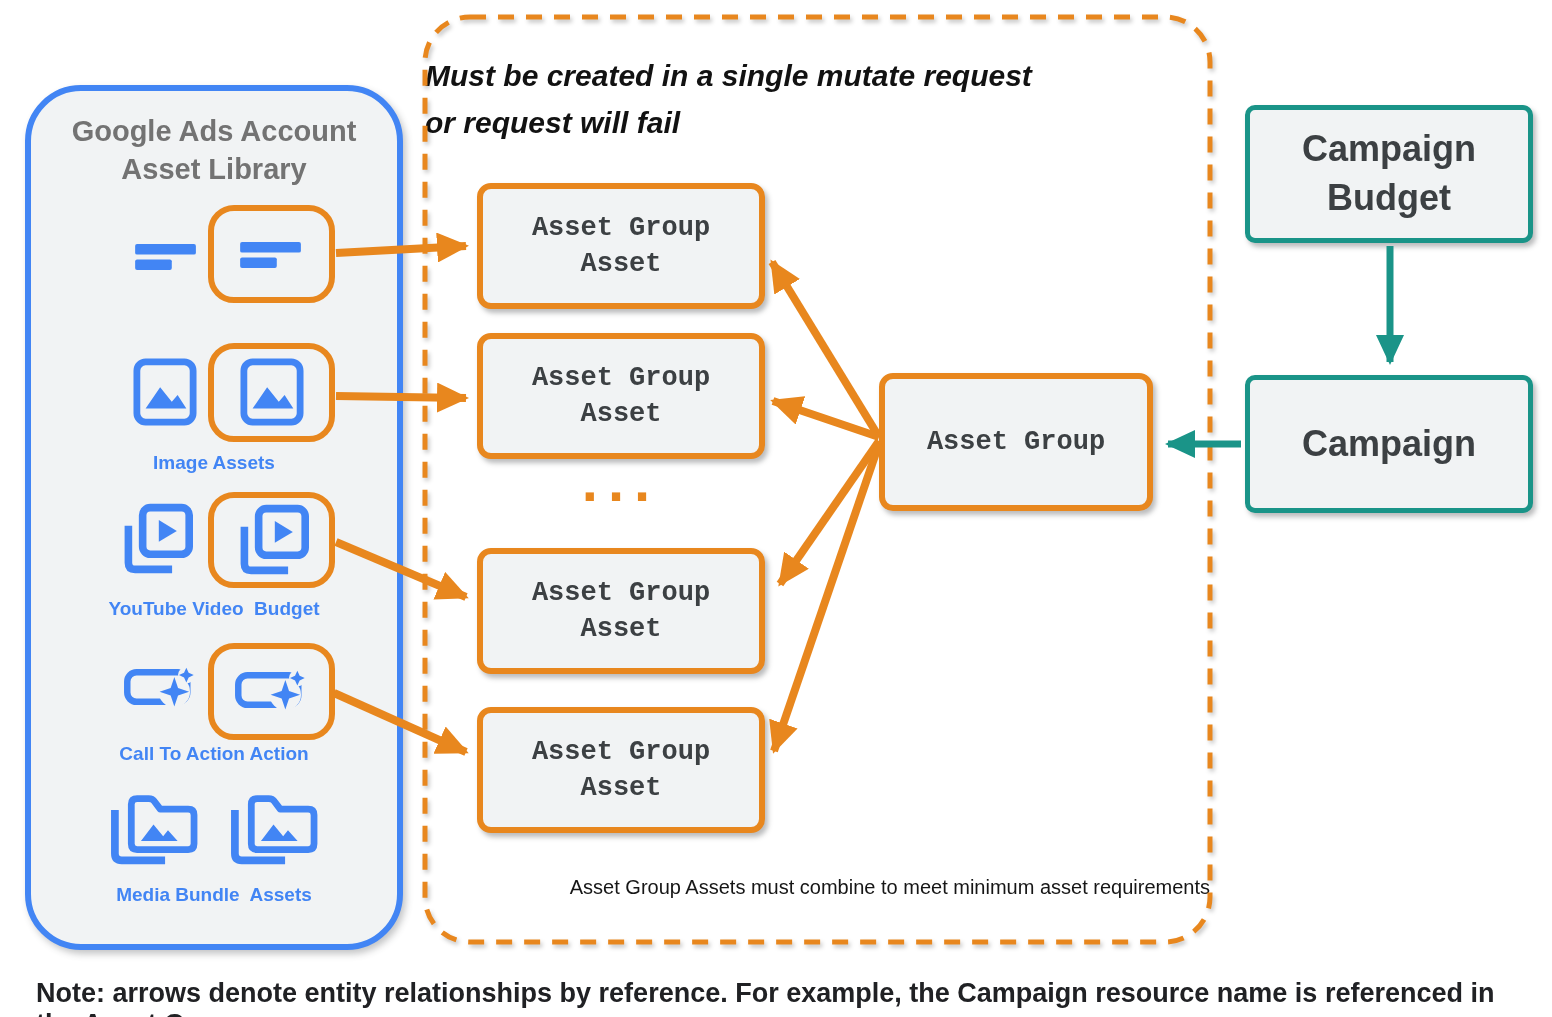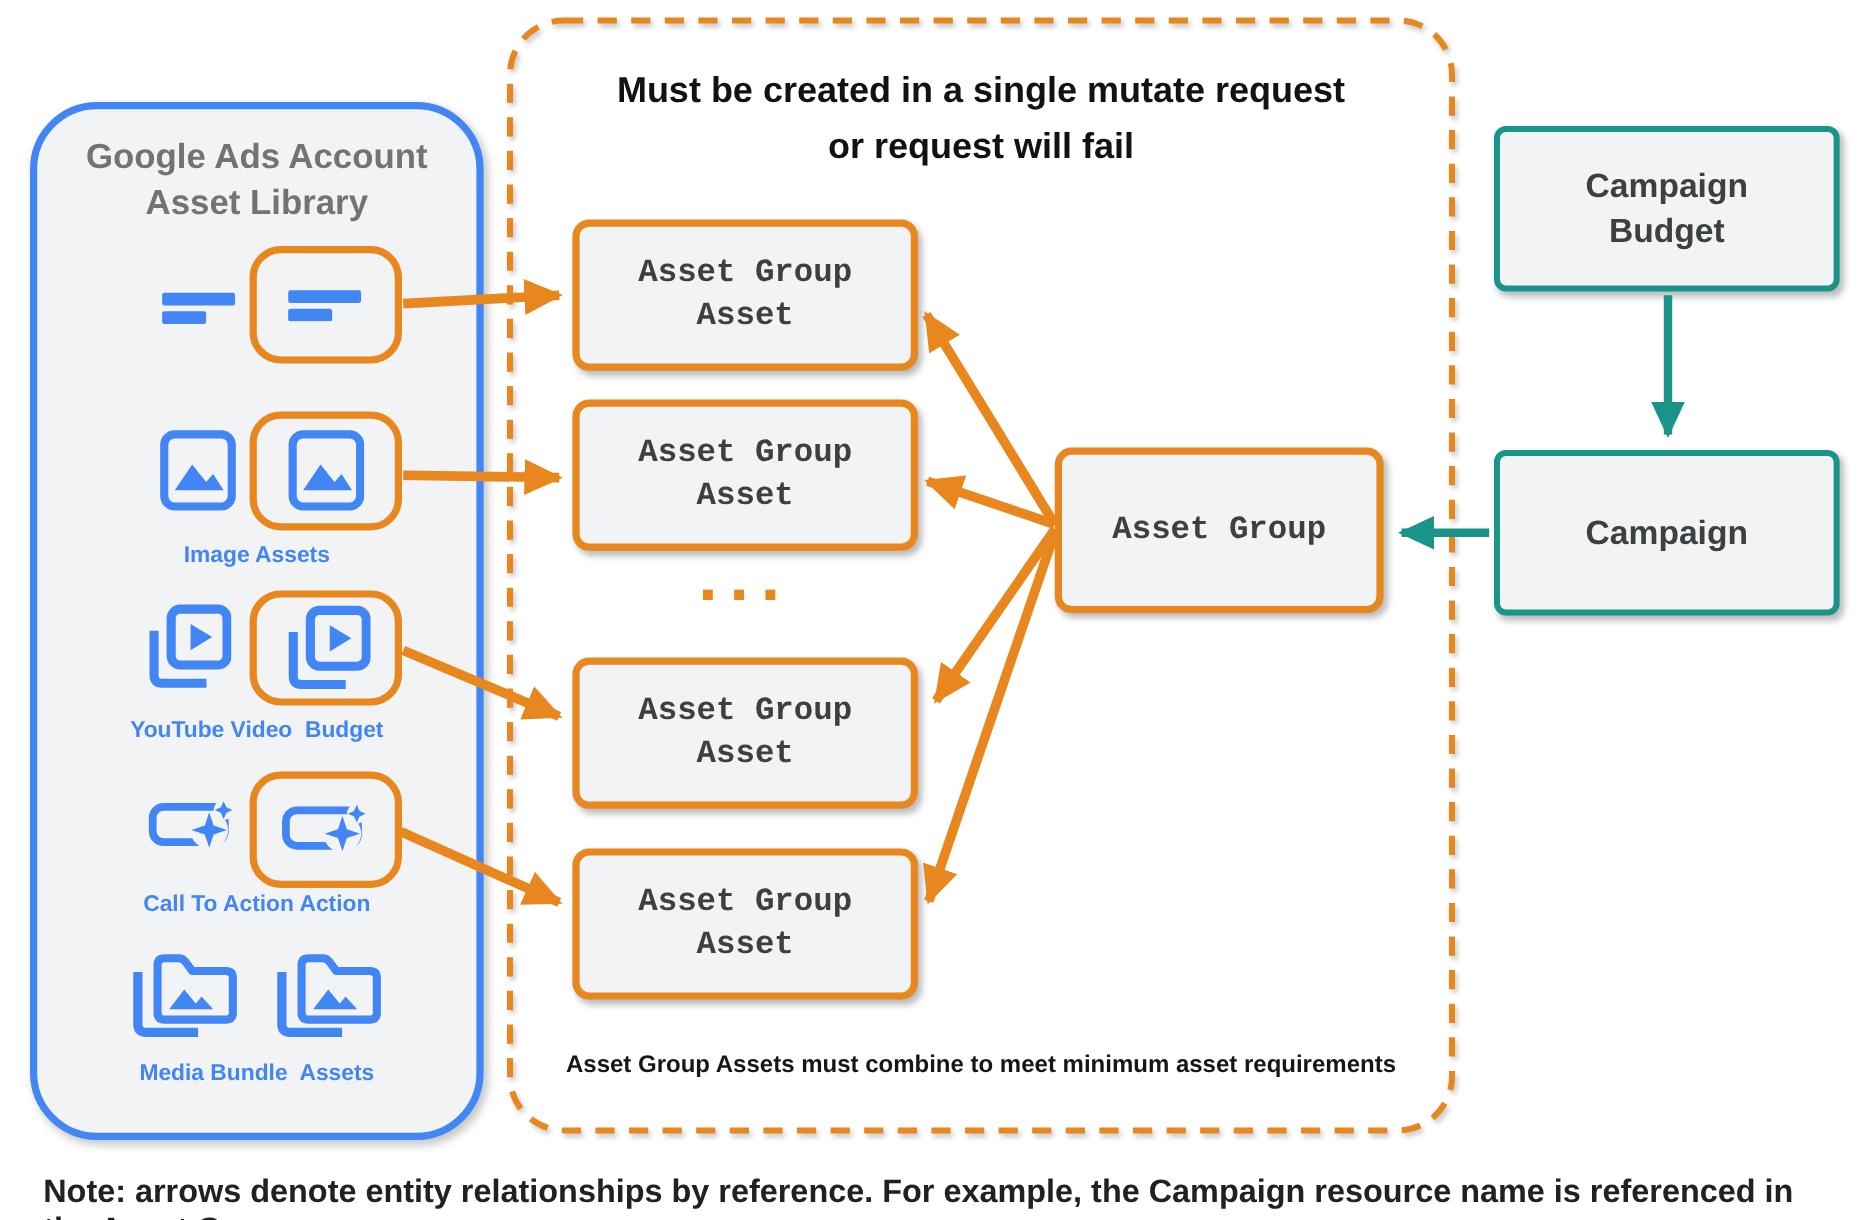--- a/index.html
+++ b/index.html
@@ -26,34 +26,34 @@
     box-sizing:border-box;border:6px solid #E8871E;border-radius:26px;background:transparent;
   }
   .icon{fill:#4285F4;display:block;}
   
   .box{
     box-sizing:border-box;background:#F1F3F4;display:flex;align-items:center;justify-content:center;
     text-align:center;font-weight:bold;color:#3C4043;white-space:pre-line;line-height:1.35;
   }
   .orange-box{border:6px solid #E8871E;border-radius:14px;font-size:27px;
     box-shadow:3px 4px 5px rgba(60,64,67,.35);font-family:Liberation Mono, monospace;}
-  .teal-box{border:5px solid #1A9488;border-radius:10px;font-size:28px;
+  .teal-box{border:5px solid #1A9488;border-radius:10px;font-size:36px;
     box-shadow:3px 4px 5px rgba(60,64,67,.35);}
   
   .mutate-title{
-    left:425px;top:53px;width:785px;text-align:center;white-space:pre-line;
-    font-size:30px;font-weight:bold;color:#121212;line-height:1.55;
+    left:425px;top:53px;width:785px;text-align:left;white-space:pre-line;
+    font-size:30px;font-weight:bold;font-style:italic;color:#121212;line-height:1.55;
   }
   .ellipsis{
     left:477px;top:452px;width:288px;text-align:center;color:#E8871E;
     font-size:58px;font-weight:bold;letter-spacing:10px;line-height:1;
   }
   .caption{
-    left:425px;top:876px;width:785px;text-align:center;
-    font-size:20px;font-weight:bold;color:#161616;
+    left:425px;top:876px;width:785px;text-align:right;
+    font-size:20px;font-weight:normal;color:#161616;
   }
   .note{
     left:36px;top:978px;width:1480px;font-size:27px;font-weight:bold;color:#202124;
   }
   #arrow-layer{left:0;top:0;pointer-events:none;}
 </style>
 </head>
 <body>
 
 <svg width="0" height="0" style="position:absolute" aria-hidden="true">

